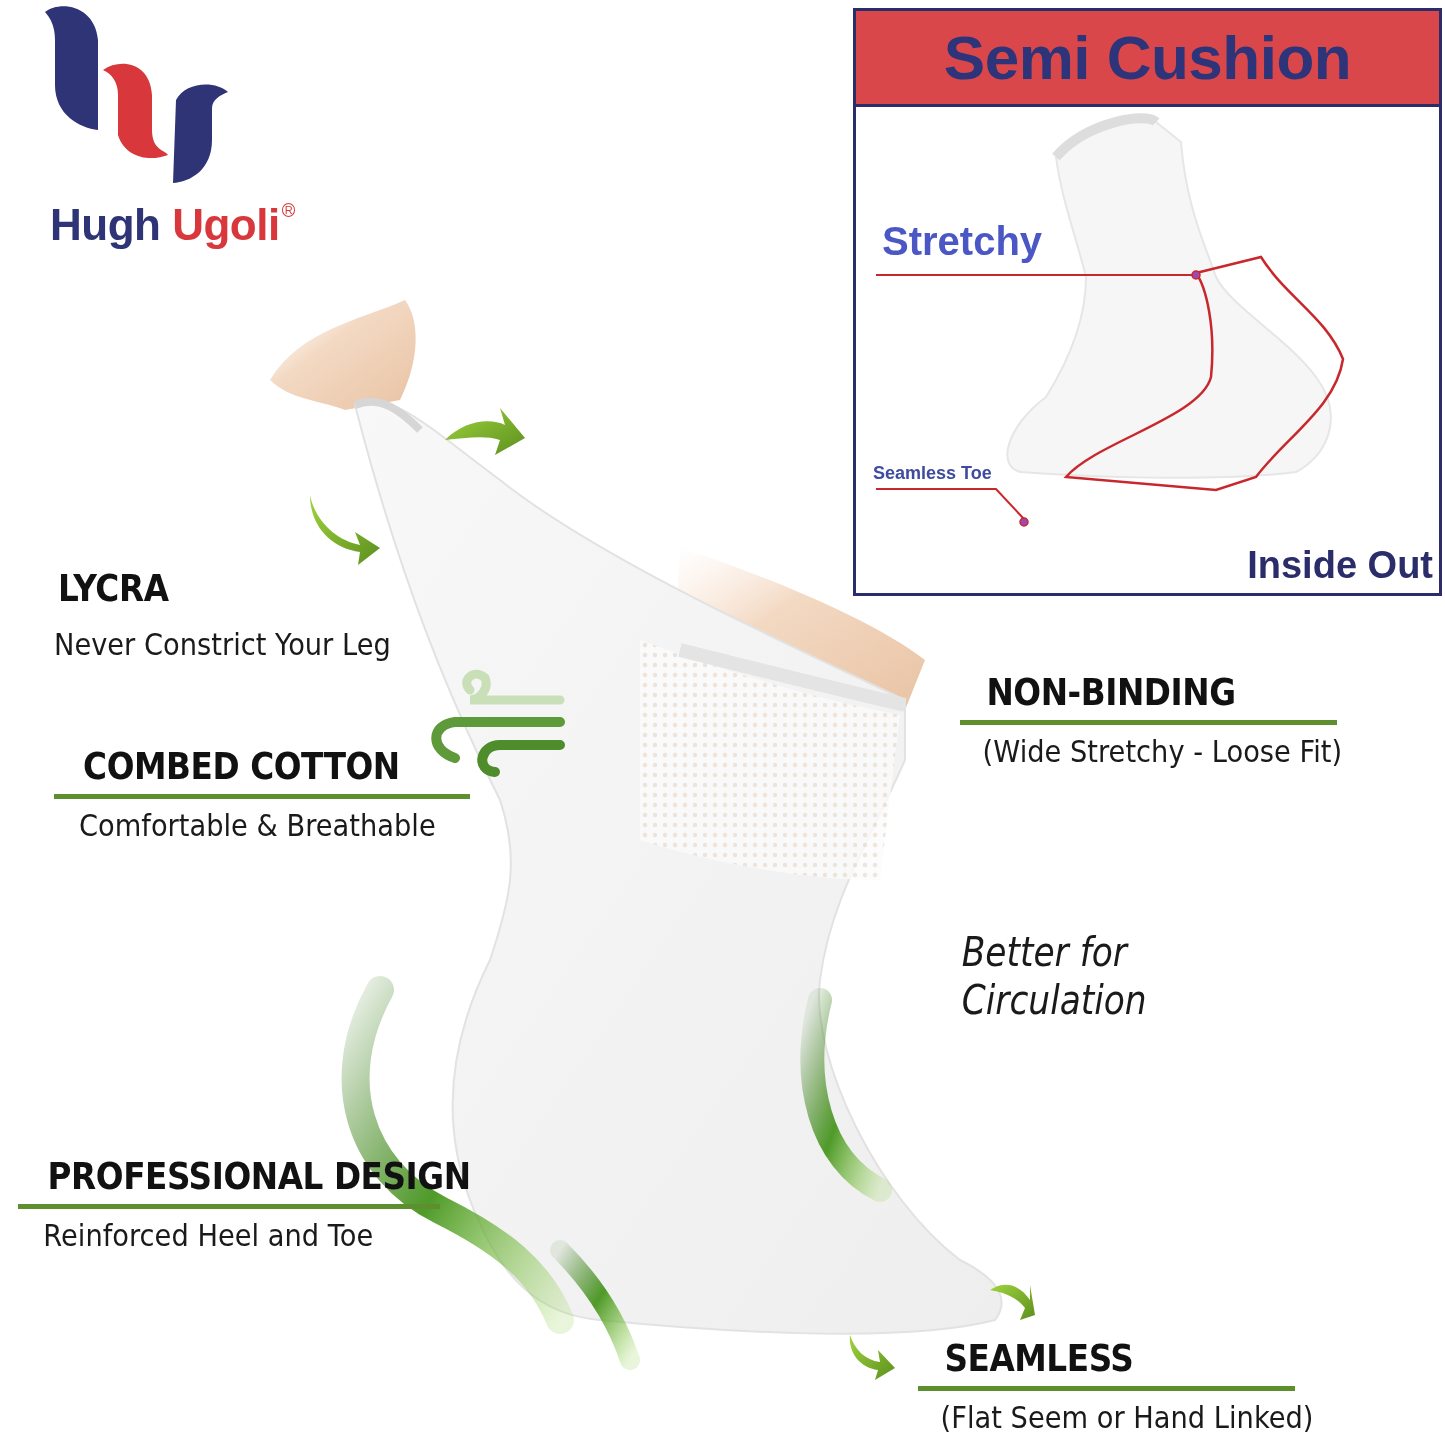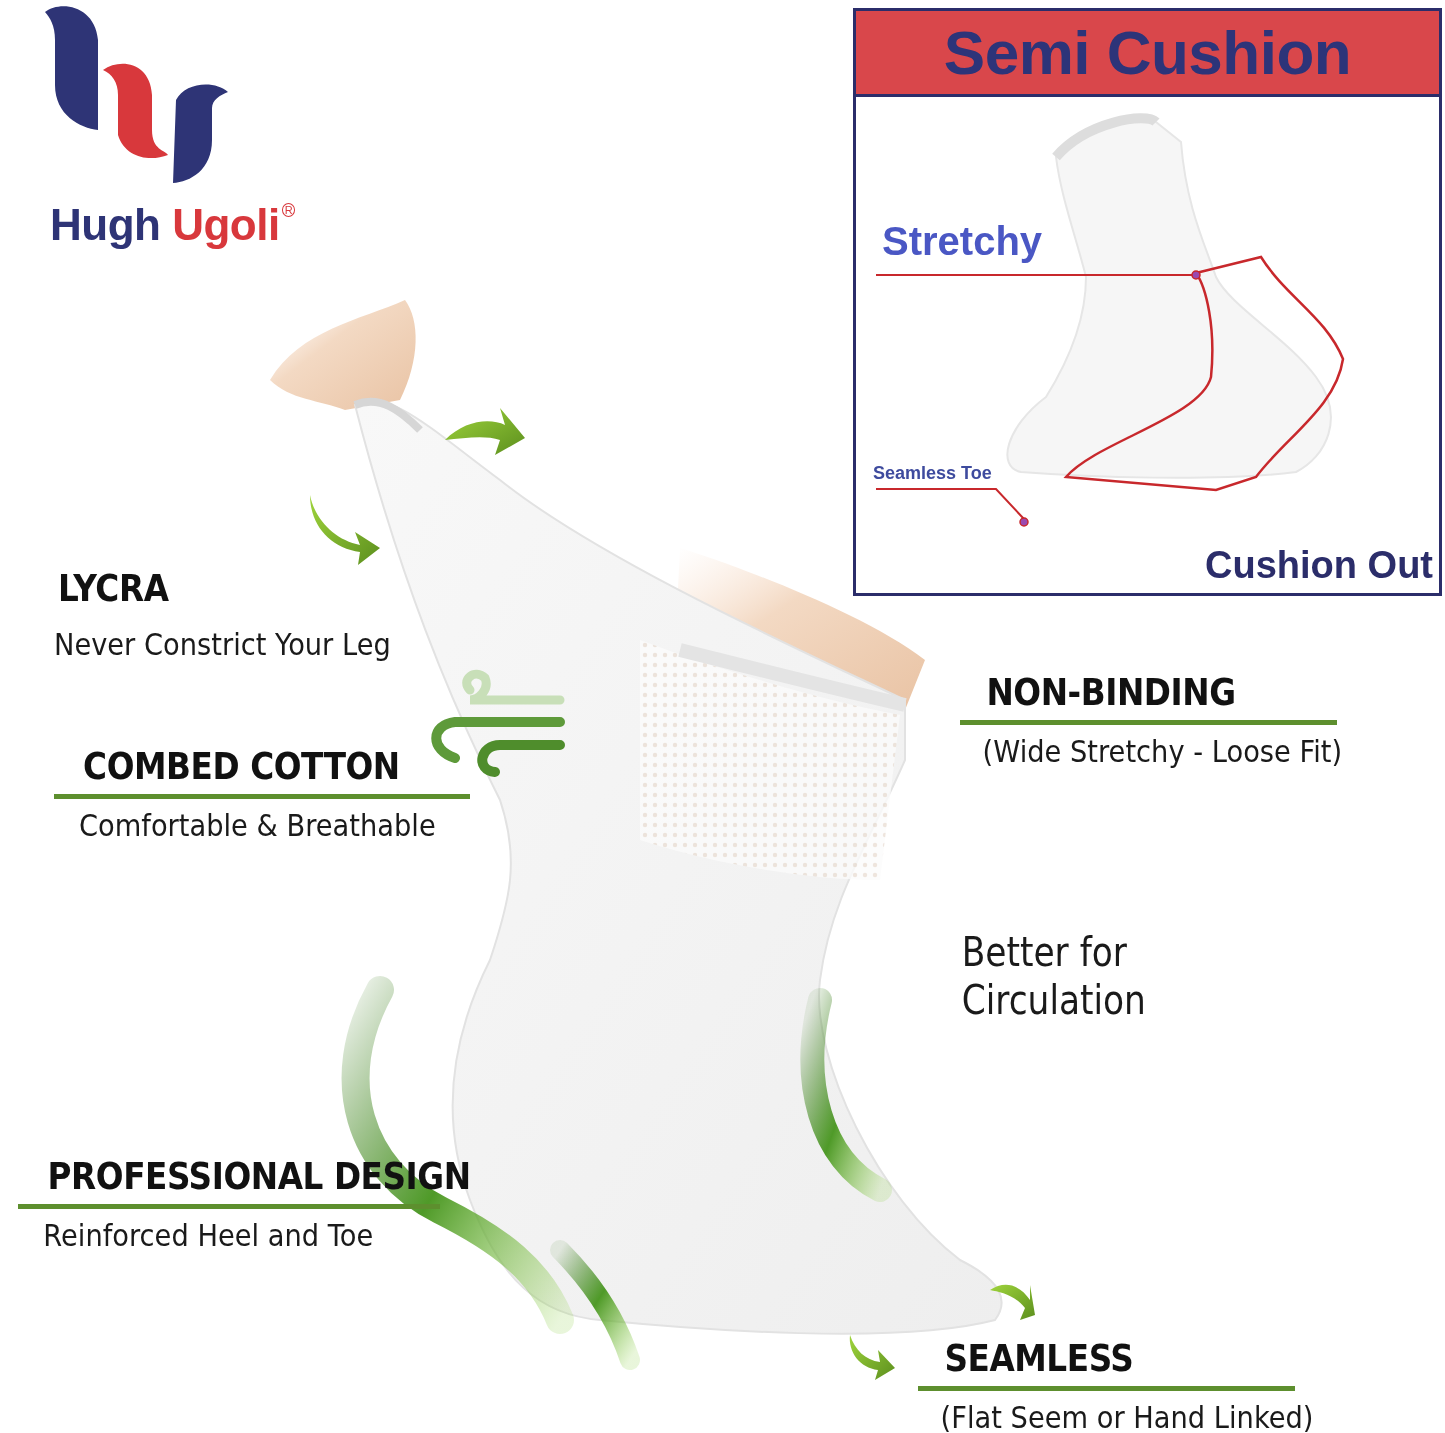--- a/index.html
+++ b/index.html
@@ -9,42 +9,42 @@
     
     .logo { position: absolute; left: 0; top: 0; width: 300px; height: 270px; }
     .logo svg { position: absolute; left: 40px; top: 0; }
     .logo-text { position: absolute; left: 2px; top: 200px; font-family: Liberation Sans, sans-serif; font-weight: bold; font-size: 44px; letter-spacing: -0.5px; white-space: nowrap; margin-left: 48px; }
     .logo-text .hugh { color: #2e3476; }
     .logo-text .ugoli { color: #d8383c; }
     .logo-text .reg { font-size: 11px; color: #d8383c; vertical-align: 26px; font-weight: normal; border: 1px solid #d8383c; border-radius: 50%; padding: 0 2px; margin-left: 2px; }
 
     
     .panel { position: absolute; left: 853px; top: 8px; width: 589px; height: 588px; border: 3px solid #2b2d6a; background: #fff; }
-    .panel-header { position: absolute; left: 0; top: 0; right: 0; height: 86px; background: #d9474b; border-bottom: 3px solid #2b2d6a; display: flex; align-items: center; justify-content: center; }
+    .panel-header { position: absolute; left: 0; top: 0; right: 0; height: 96px; background: #d9474b; border-bottom: 3px solid #2b2d6a; display: flex; align-items: center; justify-content: center; }
     .panel-title { font-family: "Liberation Sans", sans-serif; font-weight: bold; font-size: 62px; color: #2d3479; letter-spacing: -0.5px; }
     .panel-body { position: absolute; left: 0; top: 86px; right: 0; bottom: 0; }
     .cushion-label { position: absolute; left: 26px; top: 122px; font-family: "Liberation Sans", sans-serif; font-size: 40px; color: #4a57c4; font-weight: bold; }
     .seamless-toe-label { position: absolute; left: 17px; top: 366px; font-family: "Liberation Sans", sans-serif; font-size: 18px; color: #3e4b9e; font-weight: bold; }
     .inside-out-label { position: absolute; right: 6px; bottom: 6px; font-family: "Liberation Sans", sans-serif; font-size: 38px; color: #2b2d6a; font-weight: bold; }
     .panel svg { position: absolute; left: 0; top: 0; }
 
     
     .main-art { position: absolute; left: 0; top: 0; width: 1445px; height: 1433px; pointer-events: none; }
 
     
     .feature { position: absolute; text-align: left; }
     .feature .title { font-family: "DejaVu Sans", sans-serif; font-weight: bold; font-size: 38px; color: #111; letter-spacing: -0.5px; transform: scaleX(0.86); transform-origin: center; white-space: nowrap; }
     .feature .rule { height: 5px; background: #5d8f2e; margin: 6px 0 8px; }
     .feature .desc { font-family: "DejaVu Sans", sans-serif; font-weight: normal; font-size: 31px; color: #1a1a1a; transform: scaleX(0.88); transform-origin: center; white-space: nowrap; }
 
     .f-lycra { left: 30px; top: 566px; width: 400px; }
     .f-lycra .desc { margin-top: 16px; }
     .f-cotton { left: 54px; top: 744px; width: 416px; }
     .f-nonbinding { left: 960px; top: 670px; width: 377px; }
-    .f-circulation { left: 940px; top: 928px; width: 310px; }
+    .f-circulation { left: 940px; top: 928px; width: 310px; font-style: italic; }
     .f-circulation .desc { font-size: 40px; line-height: 48px; transform: scaleX(0.86); }
     .f-professional { left: 18px; top: 1154px; width: 422px; }
     .f-seamless { left: 918px; top: 1336px; width: 377px; }
   </style>
 </head>
 <body>
 
 <div class="logo">
   <svg width="200" height="195" viewBox="0 0 200 195">
     <path d="M5 12 C20 0 55 5 58 40 L58 130 C40 128 15 115 15 85 L15 40 C15 25 10 18 5 12 Z" fill="#2e3476"></path>
@@ -125,21 +125,21 @@
       <path d="M340 176 L405 160 C430 200 470 220 487 262 C480 310 430 340 400 380 L360 393 L210 380 C240 345 345 320 355 280 C360 230 350 190 340 176 Z" fill="none" stroke="#c8282c" stroke-width="2.5"></path>
 
       <line x1="20" y1="178" x2="340" y2="178" stroke="#c8282c" stroke-width="2"></line>
       <circle cx="340" cy="178" r="4" fill="#9a4ab0" stroke="#c8282c" stroke-width="1.5"></circle>
 
       <polyline points="20,400 140,400 168,430" fill="none" stroke="#c8282c" stroke-width="2" transform="translate(0,-8)"></polyline>
       <circle cx="168" cy="425" r="4" fill="#9a4ab0" stroke="#c8282c" stroke-width="1.5"></circle>
     </svg>
     <span class="cushion-label">Stretchy</span>
     <span class="seamless-toe-label">Seamless Toe</span>
-    <span class="inside-out-label">Cushion Out</span>
+    <span class="inside-out-label">Inside Out</span>
   </div>
 </div>
 
 <div class="feature f-lycra">
   <div class="title">LYCRA</div>
   <div class="desc">Never Constrict Your Leg</div>
 </div>
 
 <div class="feature f-cotton">
   <div class="title">COMBED COTTON</div>

